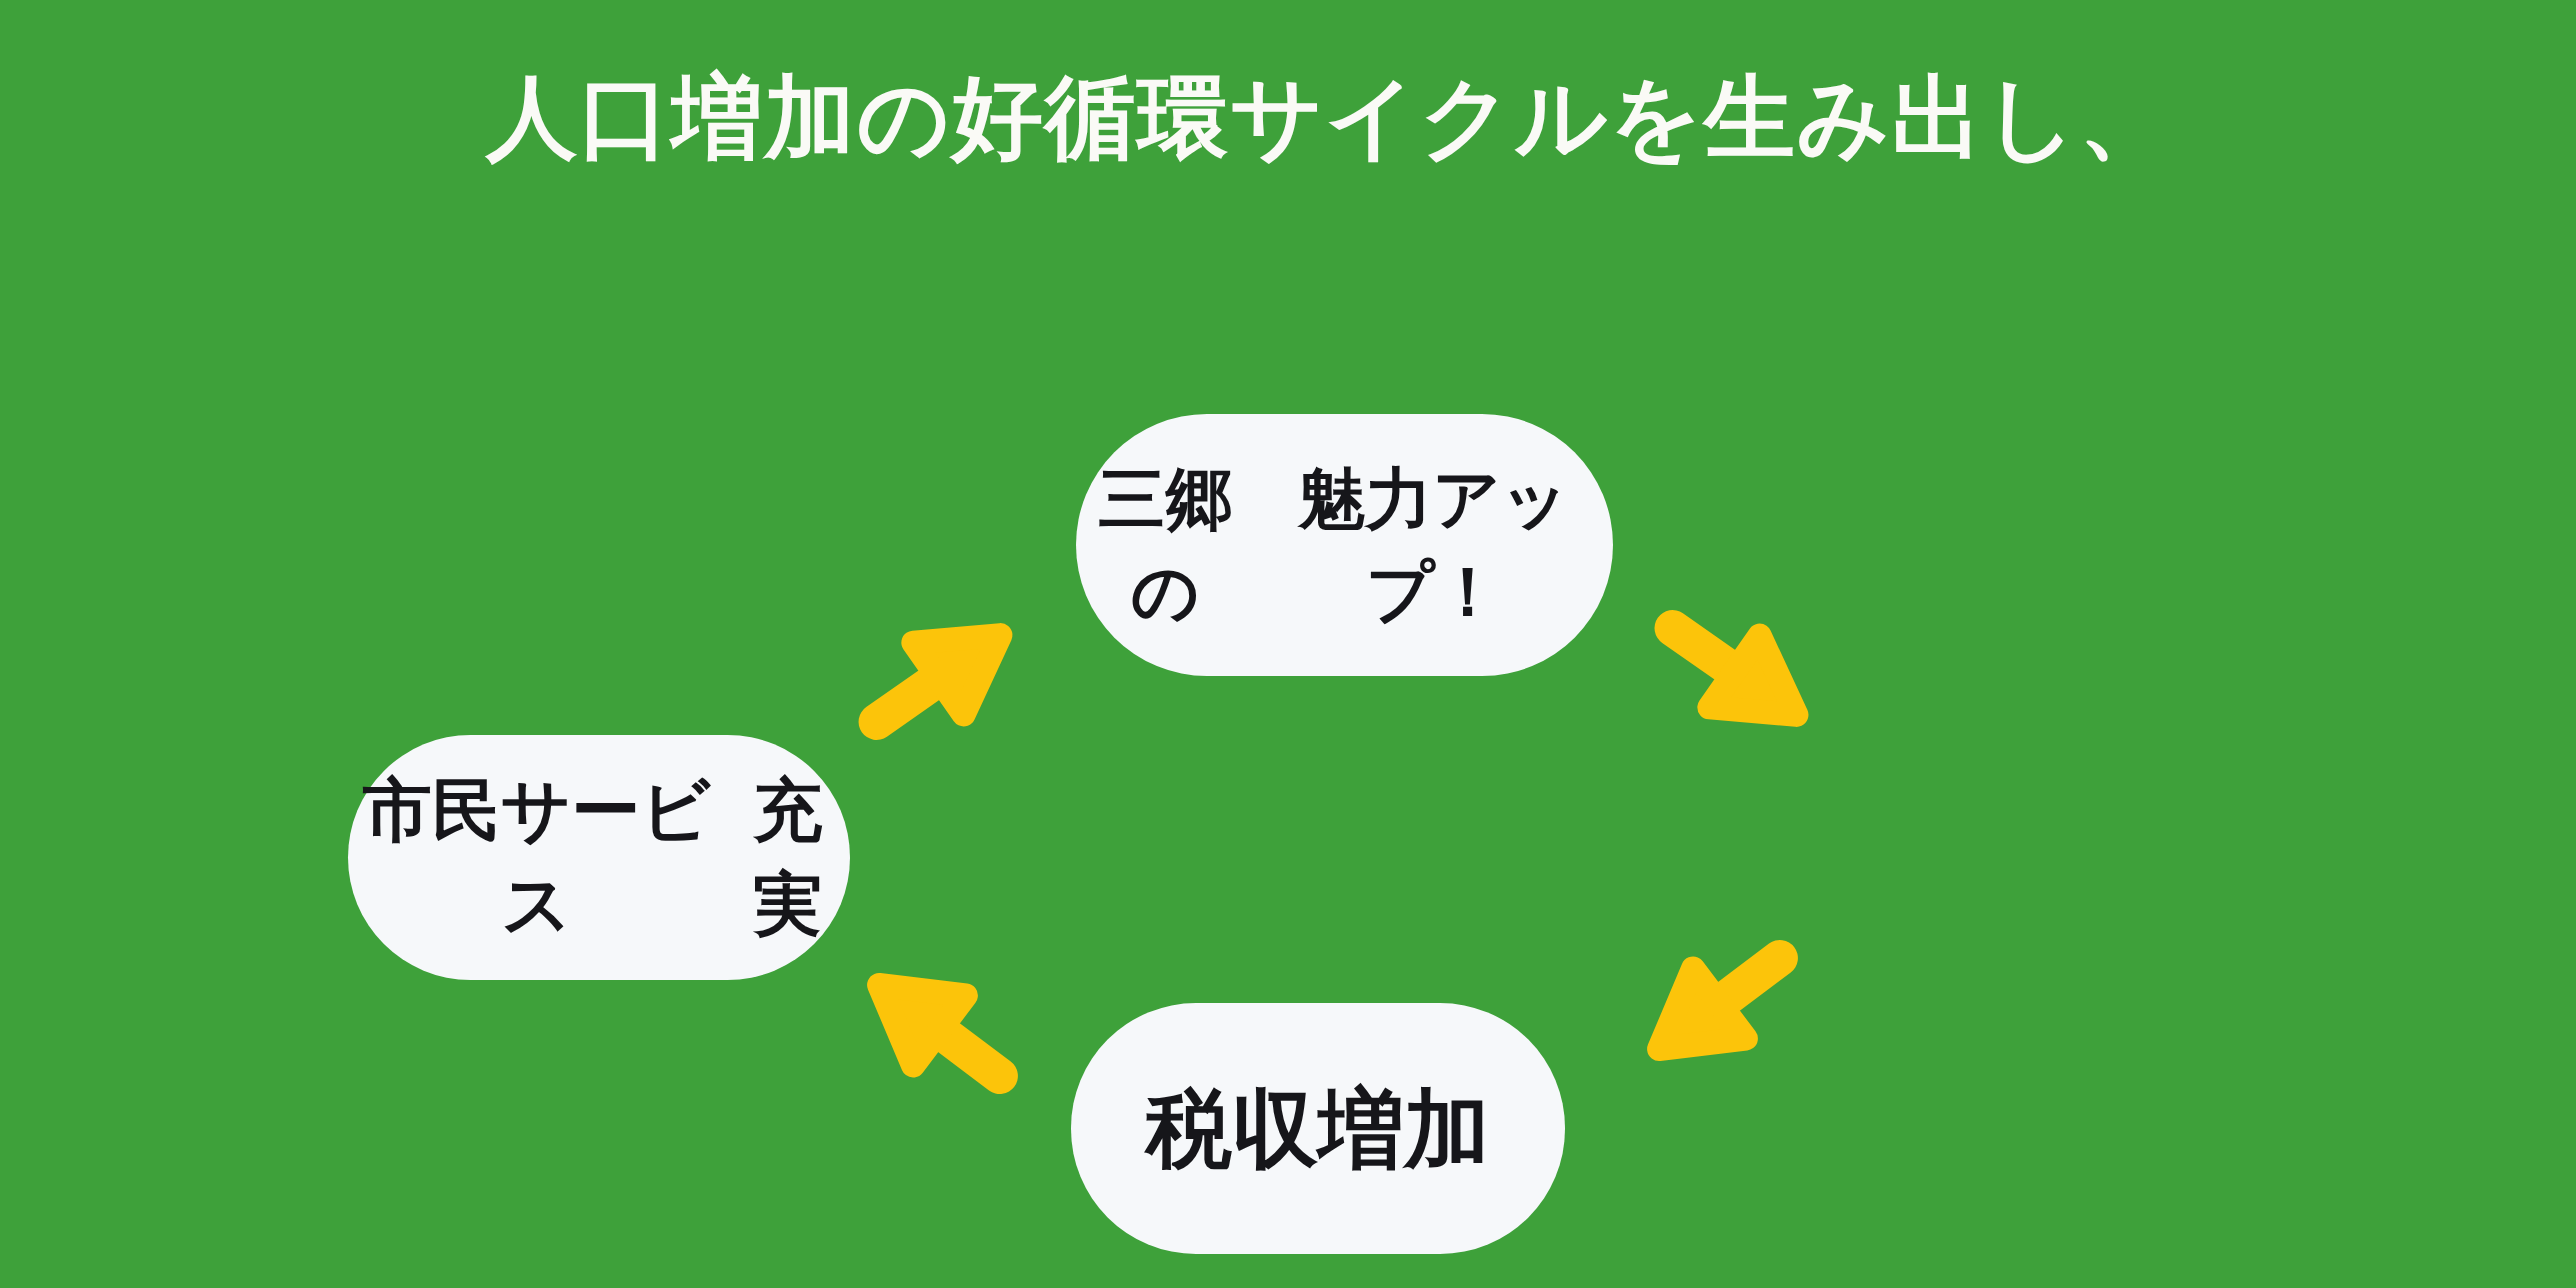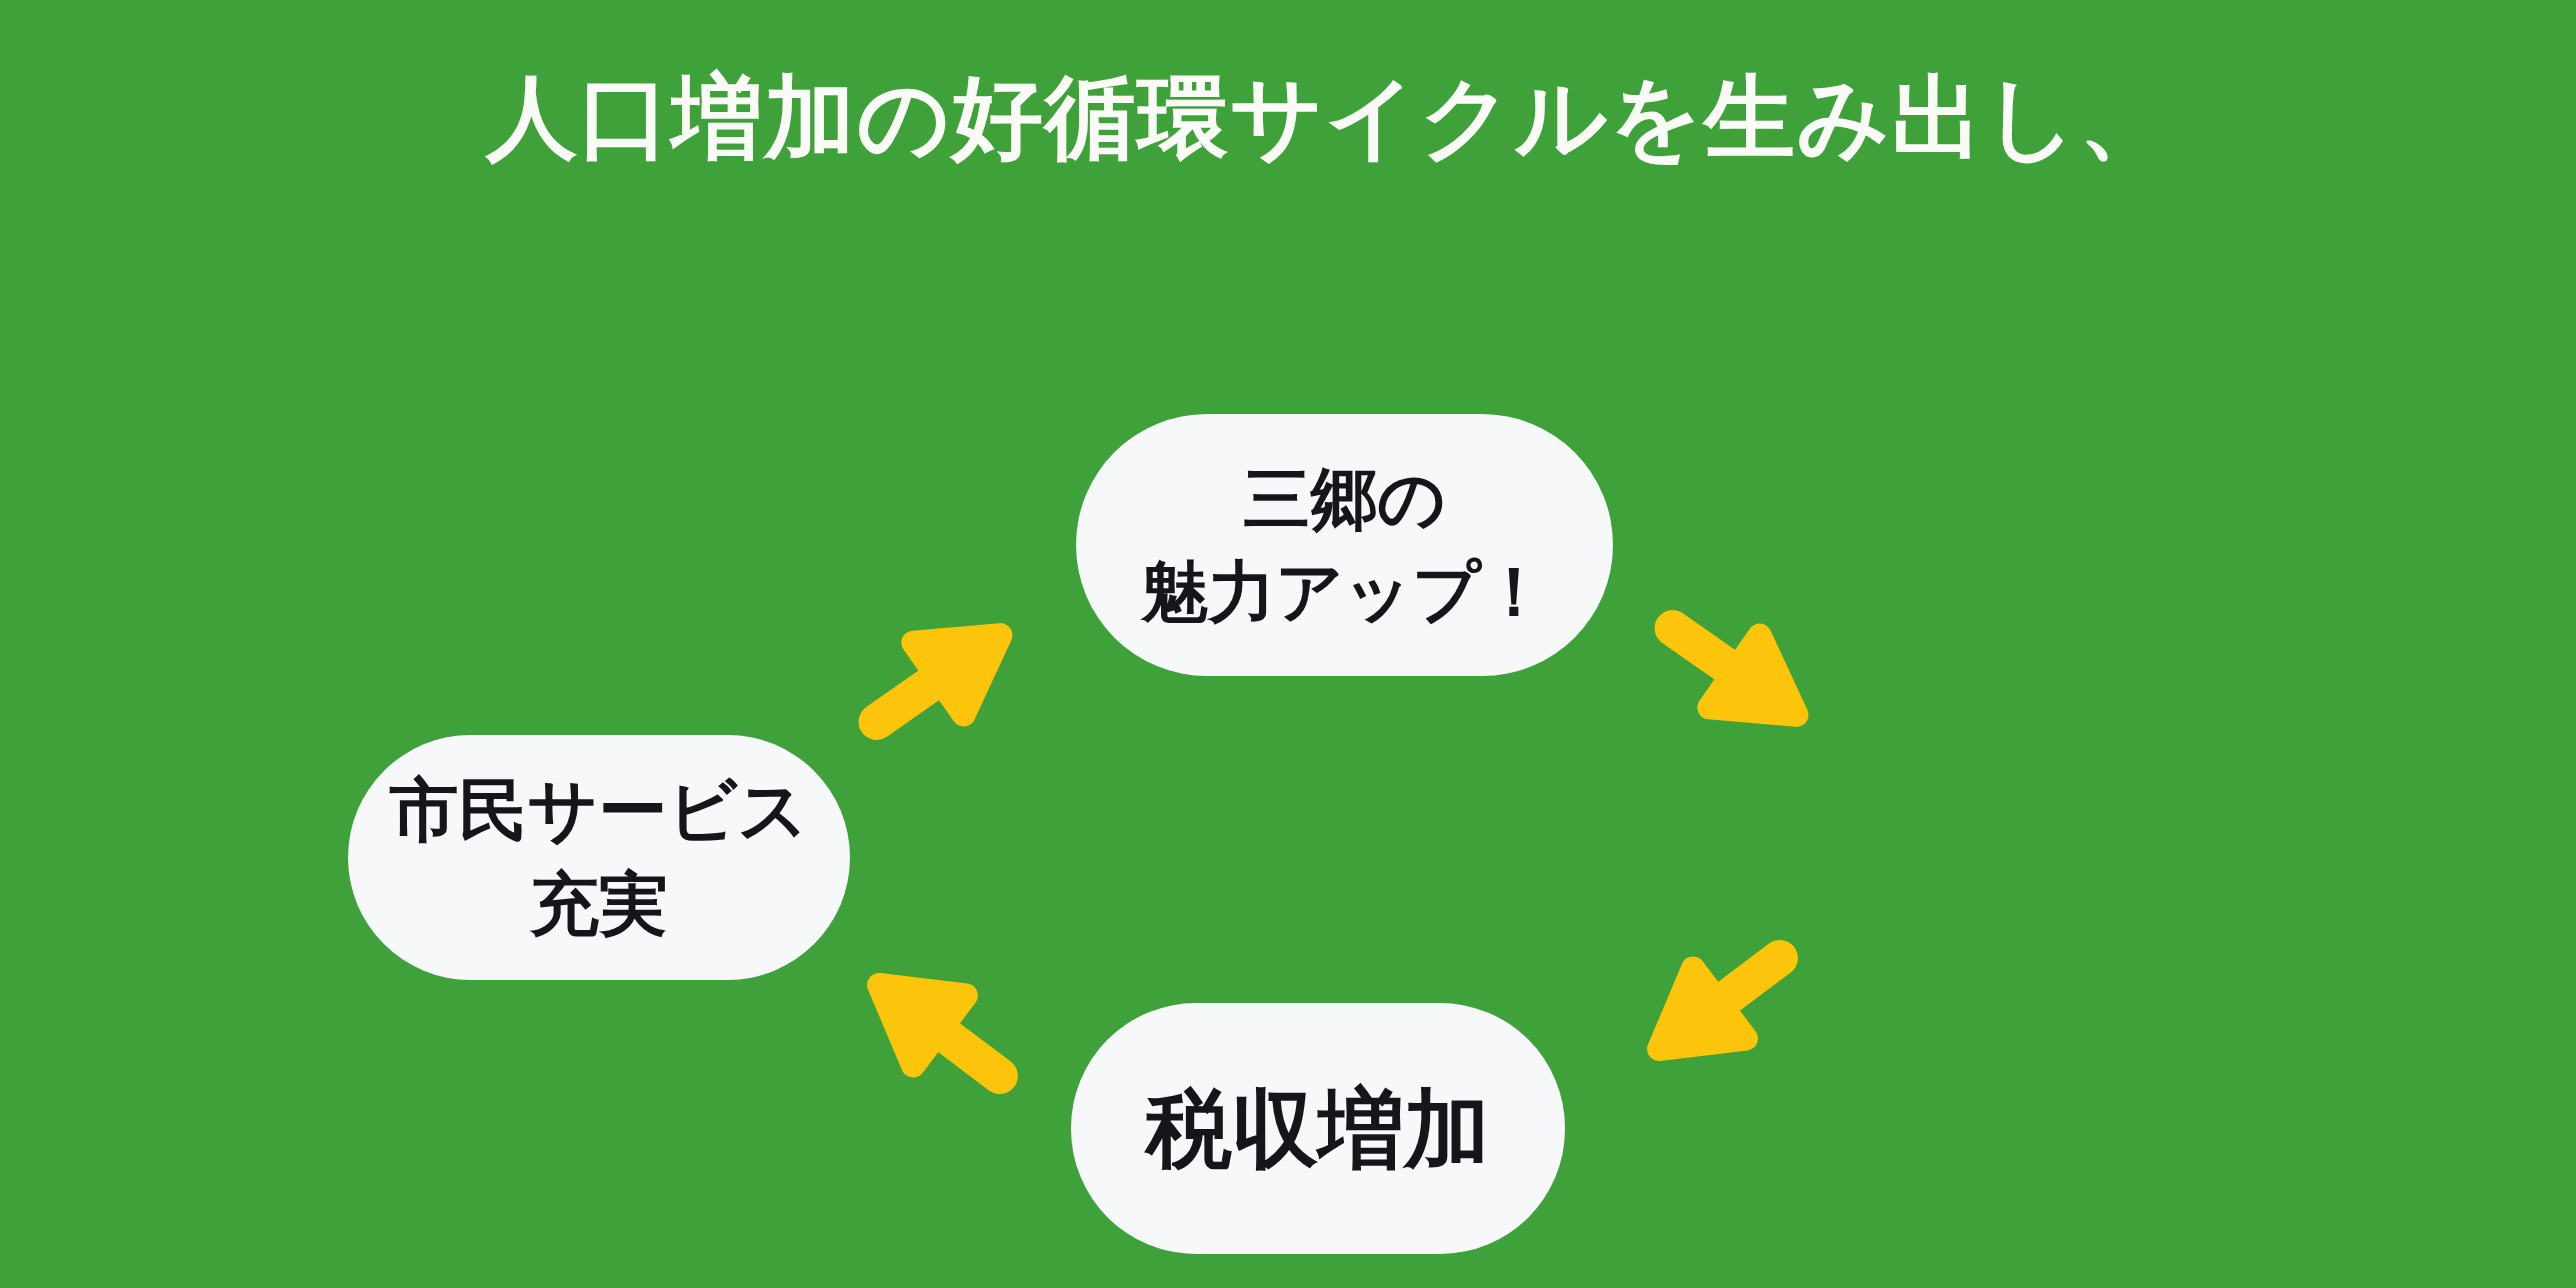--- a/index.html
+++ b/index.html
@@ -34,21 +34,21 @@
     font-weight:900;
     font-size:91px;
     line-height:129px;
     letter-spacing:1.7px;
   }
   
   .node{
     position:absolute;
     background:var(--node-fill);
     display:flex;
-    flex-direction:column;
+    flex-direction:row;
     align-items:center;
     justify-content:center;
     text-align:center;
     color:var(--node-text);
     font-weight:900;
   }
   .node-attraction{
     left:1035px; top:414px;
     width:537px; height:262px;
     border-radius:131px;

